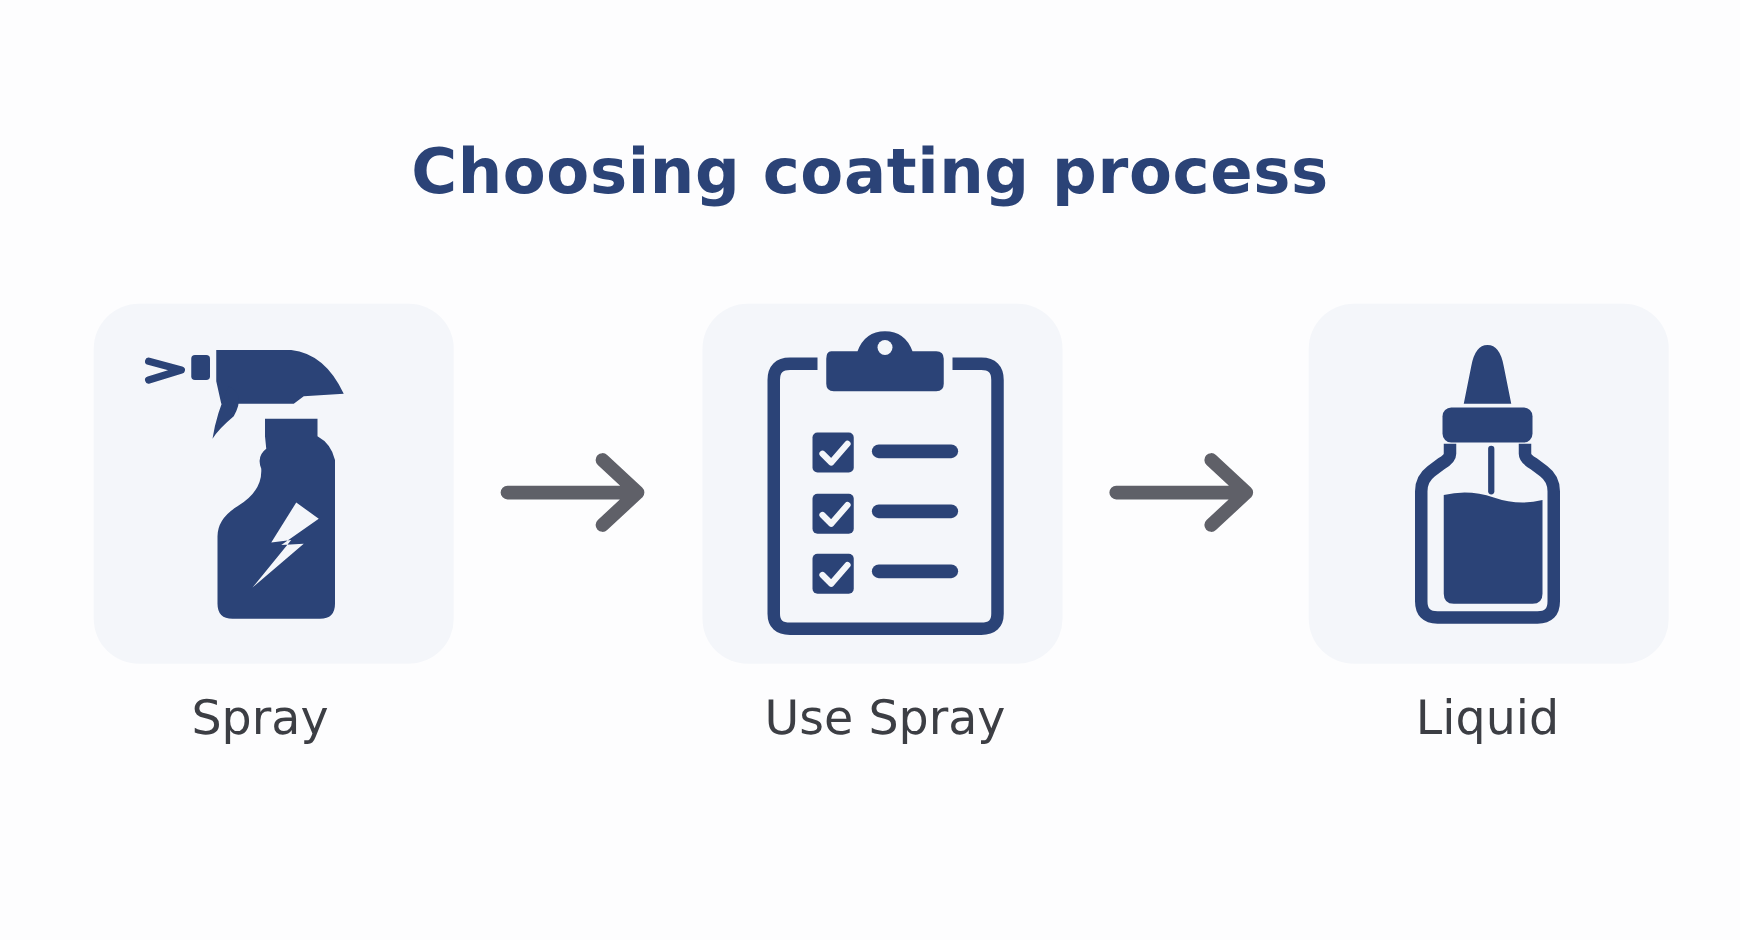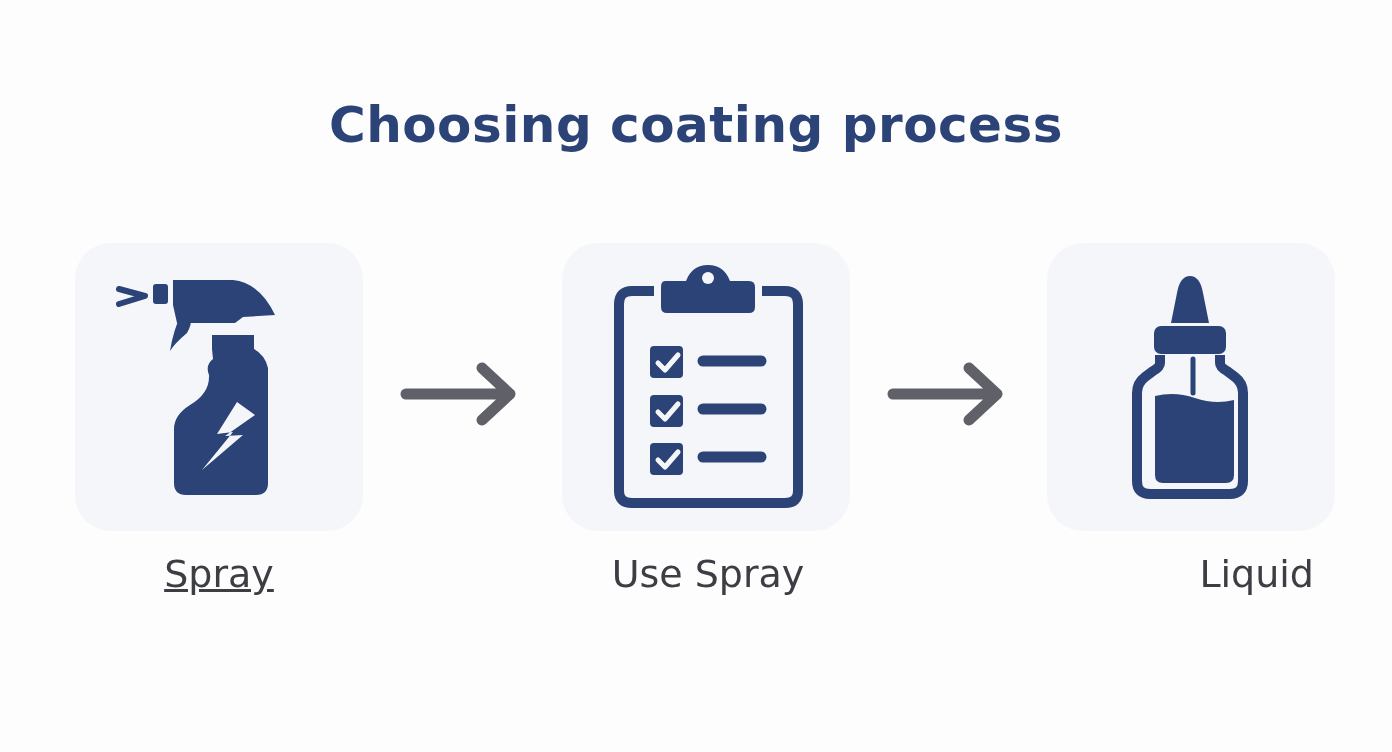--- a/index.html
+++ b/index.html
@@ -1,18 +1,18 @@
 <!DOCTYPE html>
 <html><head>
 <meta charset="utf-8">
 <style>
   html, body { margin:0; padding:0; }
   body { width:1392px; height:752px; background:#fdfdfe; position:relative; overflow:hidden;
          font-family:"DejaVu Sans", sans-serif; }
-  .title { position:absolute; left:0; width:1392px; top:96px; text-align:center;
+  .title { position:absolute; left:0; width:1392px; top:108px; text-align:center;
            font-size:50px; font-weight:bold; color:#2b4377; letter-spacing:0.5px; }
   .panel { position:absolute; top:243px; width:288px; height:288px; border-radius:36px;
            background:#f4f6fa; }
   .panel svg { position:absolute; left:0; top:0; width:288px; height:288px; }
   .label { position:absolute; top:552px; font-size:38px; color:#3c3e44; text-align:center; width:300px; }
   .arrow { position:absolute; top:360px; }
 </style>
 </head>
 <body>
 
@@ -23,21 +23,21 @@
     <g fill="#2b4377">
       <path d="M44 46 L70 53 L44 61" fill="none" stroke="#2b4377" stroke-width="6" stroke-linecap="round" stroke-linejoin="round"></path>
       <rect x="78" y="41" width="15" height="20" rx="3"></rect>
       <path d="M98 37 L158 37 Q185 40 200 72 L168 74 L160 80 L102 80 L98 62 Z"></path>
       <path d="M108 66 Q122 72 112 90 Q100 100 95 108 Q98 88 108 66 Z"></path>
       <path d="M137 92 L179 92 L179 106 Q190 112 193 125 L193 240 Q193 252 181 252 L111 252 Q99 252 99 240 L99 186 Q99 172 115 162 Q135 150 134 132 Q130 122 138 116 L137 106 Z"></path>
     </g>
     <path d="M162 159 L142 191 L158 189 L127 227 L168 192 L150 193 L180 172 Z" fill="#f4f6fa"></path>
   </svg>
 </div>
-<div class="label" style="left:69px;text-decoration:underline;">Spray</div>
+<div class="label" style="left:58px;">Spray</div>
 
 <svg class="arrow" style="left:398px;" width="125" height="70" viewBox="0 0 125 70">
   <path d="M8 34 L112 34 M84 8 L112 34 L84 60" fill="none" stroke="#5f6068" stroke-width="11" stroke-linecap="round" stroke-linejoin="round"></path>
 </svg>
 
 <div class="panel" style="left:562px;">
   <svg viewBox="0 0 288 288">
     <g fill="none" stroke="#2b4377" stroke-width="10" stroke-linejoin="round">
       <path d="M92 48 L70 48 Q57 48 57 61 L57 248 Q57 260 70 260 L223 260 Q236 260 236 248 L236 61 Q236 48 223 48 L200 48"></path>
     </g>
@@ -70,13 +70,13 @@
   <svg viewBox="0 0 288 288">
     <g fill="#2b4377">
       <path d="M124 80 L130 50 Q133 33 143 33 Q153 33 156 50 L162 80 Z"></path>
       <rect x="107" y="83" width="72" height="28" rx="7"></rect>
     </g>
     <path d="M113 112 L113 120 Q113 124 106 128 L98 134 Q90 140 90 150 L90 238 Q90 251 103 251 L183 251 Q196 251 196 238 L196 150 Q196 140 188 134 L180 128 Q173 124 173 120 L173 112" fill="none" stroke="#2b4377" stroke-width="10" stroke-linejoin="round"></path>
     <line x1="146" y1="116" x2="146" y2="150" stroke="#2b4377" stroke-width="5" stroke-linecap="round"></line>
     <path d="M108 153 Q128 148 148 155 Q168 162 187 157 L187 232 Q187 240 179 240 L116 240 Q108 240 108 232 Z" fill="#2b4377"></path>
   </svg>
 </div>
-<div class="label" style="left:1014px;text-align:right;">Liquid</div>
+<div class="label" style="left:1040px;">Liquid</div>
 
 </body></html>

